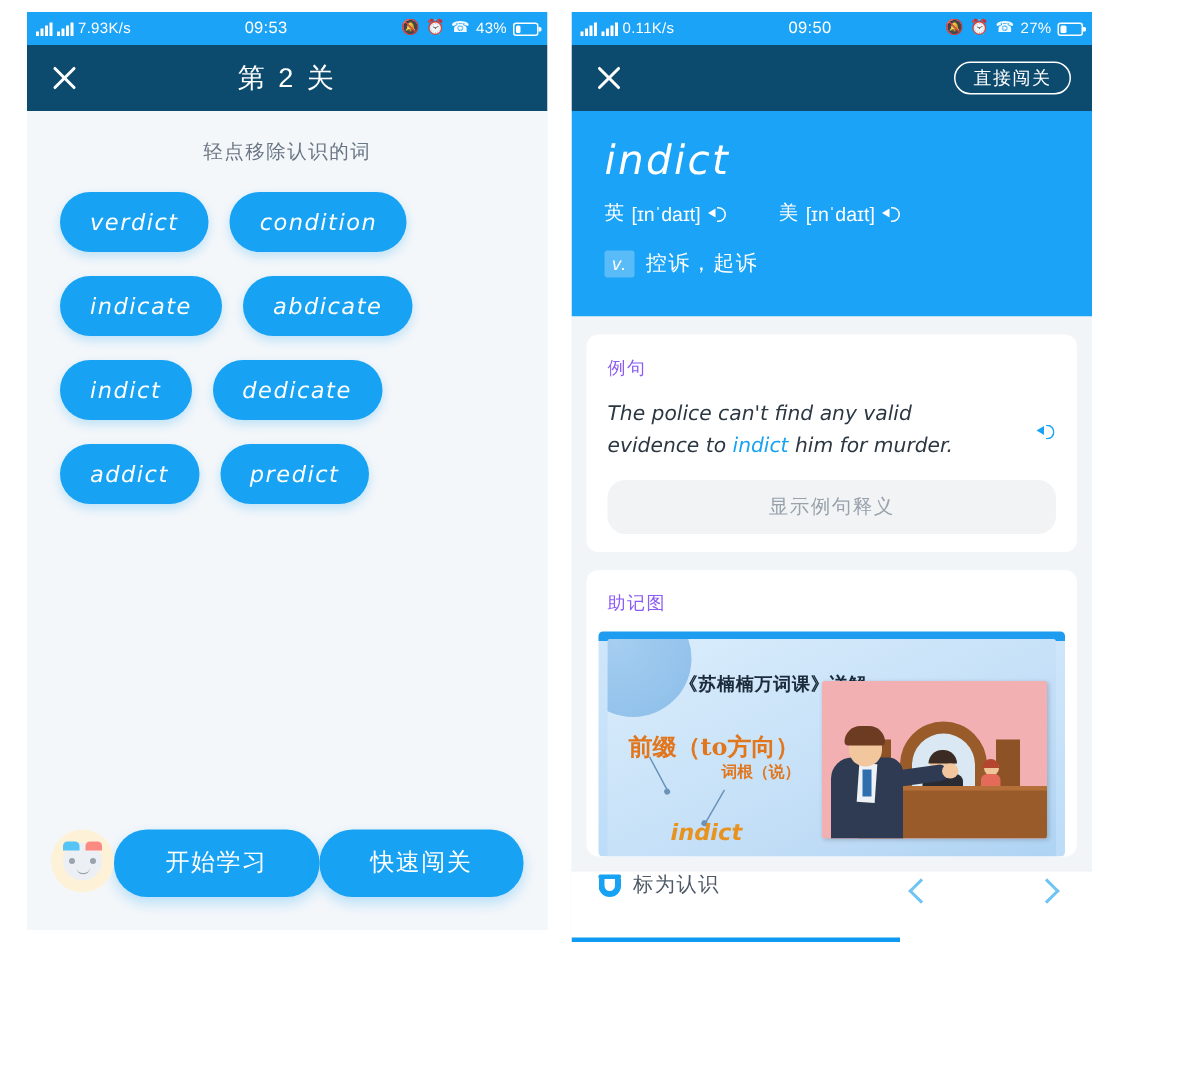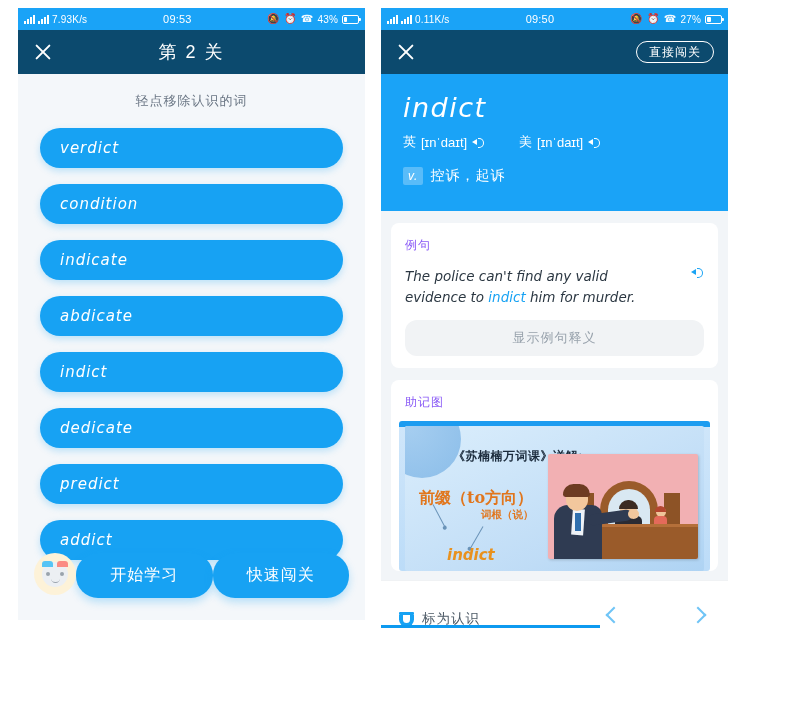--- a/index.html
+++ b/index.html
@@ -139,21 +139,20 @@
     color: #6a7684;
     font-size: 13px;
     letter-spacing: 1px;
     padding-top: 18px;
   }
   .bubble-grid {
     padding: 18px 22px 0 22px;
     display: flex;
     flex-wrap: wrap;
     gap: 16px 14px;
-    flex-direction: column;
   }
   .bubble {
     background: #17a2f3;
     color: #ffffff;
     border-radius: 22px;
     padding: 11px 20px;
     font-size: 15px;
     font-style: italic;
     letter-spacing: 1px;
     box-shadow: 0 3px 7px rgba(23,162,243,0.25);
@@ -298,21 +297,21 @@
     box-sizing: border-box;
   }
   .card-label {
     color: #8b5cf6;
     font-size: 12px;
     letter-spacing: 1px;
     margin-bottom: 12px;
   }
   .sentence-row {
     display: flex;
-    align-items: flex-start;
+    align-items: center;
     gap: 23px;
   }
   .sentence {
     flex: 1;
     color: #2b3742;
     font-size: 13.5px;
     line-height: 1.55;
     font-style: italic;
     font-family: "DejaVu Sans", sans-serif;
   }
@@ -522,21 +521,21 @@
     background: #f2c79d;
   }
 
   
   .word-bottom {
     position: absolute;
     left: 0; right: 0; bottom: 0;
     height: 48px;
     background: #ffffff;
     display: flex;
-    align-items: flex-end;
+    align-items: flex-start;
     padding: 0 18px;
     box-sizing: border-box;
     border-top: 1px solid #f0f2f4;
     font-family: Liberation Serif, serif;
   }
   .mark-known {
     display: flex;
     align-items: center;
     gap: 8px;
     color: #4d5a66;
@@ -636,22 +635,22 @@
   <div class="quiz-body">
     <div class="quiz-hint">轻点移除认识的词</div>
 
     <div class="bubble-grid">
       <div class="bubble">verdict</div>
       <div class="bubble">condition</div>
       <div class="bubble">indicate</div>
       <div class="bubble">abdicate</div>
       <div class="bubble">indict</div>
       <div class="bubble">dedicate</div>
+      <div class="bubble">addict</div>
       <div class="bubble">predict</div>
-      <div class="bubble">addict</div>
     </div>
 
     <div class="quiz-footer">
       <div class="avatar">
         <span class="face"></span>
         <span class="brow-l"></span>
         <span class="brow-r"></span>
         <span class="eye l"></span>
         <span class="eye r"></span>
         <span class="mouth"></span>

